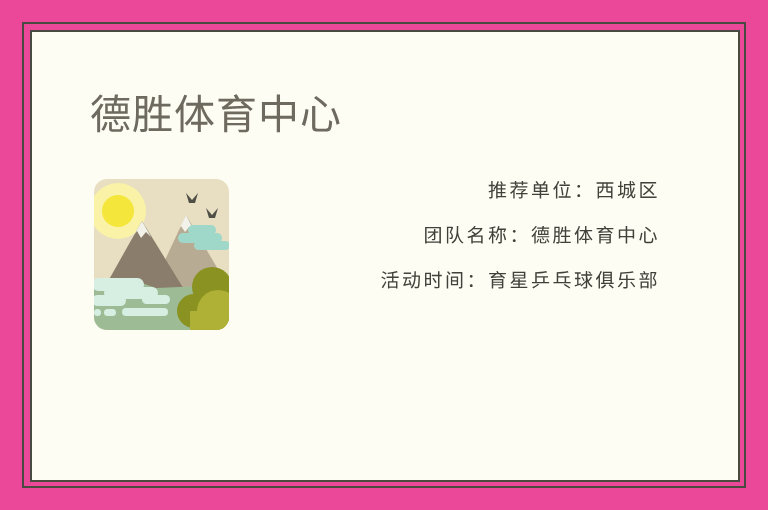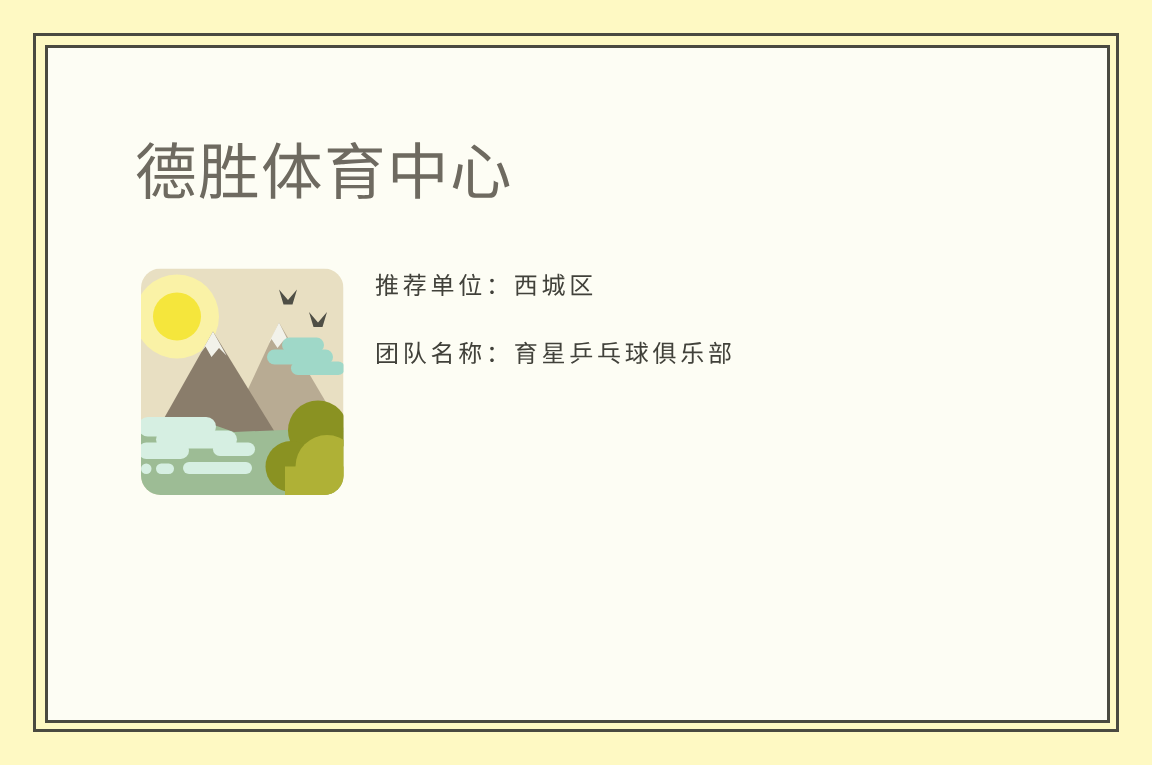--- a/index.html
+++ b/index.html
@@ -15,21 +15,21 @@
     font-family: "Liberation Sans", "DejaVu Sans", sans-serif;
   }
 
   
   .page {
     position: absolute;
     left: 0;
     top: 0;
     width: 768px;
     height: 510px;
-    background: #fef9c3;
+    background: #ec4899;
     box-sizing: border-box;
   }
   .frame-outer {
     position: absolute;
     left: 22px;
     top: 22px;
     width: 724px;
     height: 466px;
     border: 2px solid #4A4A40;
     box-sizing: border-box;
@@ -88,27 +88,27 @@
 
   .info-block {
     position: absolute;
     left: 186px;
     top: 0;
     width: 410px;
     text-align: center;
   }
   .info-line {
     font-family: "DejaVu Serif", "Liberation Serif", serif;
-    font-size: 16px;
+    font-size: 19px;
     line-height: 45px;
     letter-spacing: 2.5px;
     color: #41413A;
     white-space: normal;
     word-break: break-all;
-    text-align: left;
+    text-align: right;
   }
 </style>
 </head>
 <body>
 
 <div class="page">
 
   <div class="frame-outer"></div>
 
   <div class="frame-inner">
@@ -164,19 +164,20 @@
               <circle cx="122" cy="112" r="20" fill="#8A9222"></circle>
               <circle cx="104" cy="136" r="17" fill="#8A9222"></circle>
               <circle cx="128" cy="136" r="21" fill="#AFB136"></circle>
               <rect x="100" y="136" width="40" height="22" fill="#AFB136"></rect>
             </g>
           </svg>
         </div>
 
         <div class="info-block">
           <div class="info-line">推荐单位：西城区</div>
-          <div class="info-line">团队名称：育星乒乓球俱乐部</div>
+          <div class="info-line">团队名称：德胜体育中心</div>
+          <div class="info-line">活动时间：育星乒乓球俱乐部</div>
         </div>
 
       </div>
     </div>
   </div>
 </div>
 
 </body></html>

